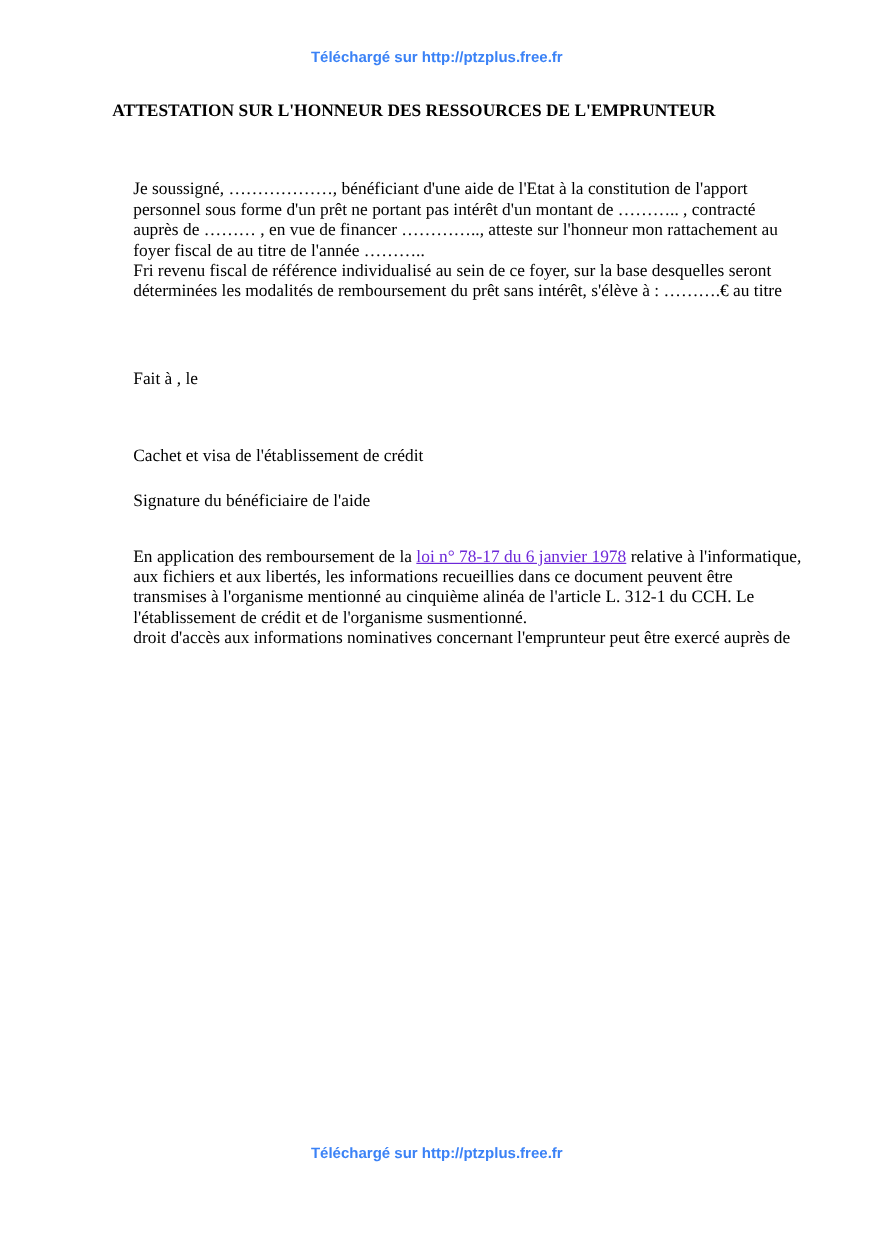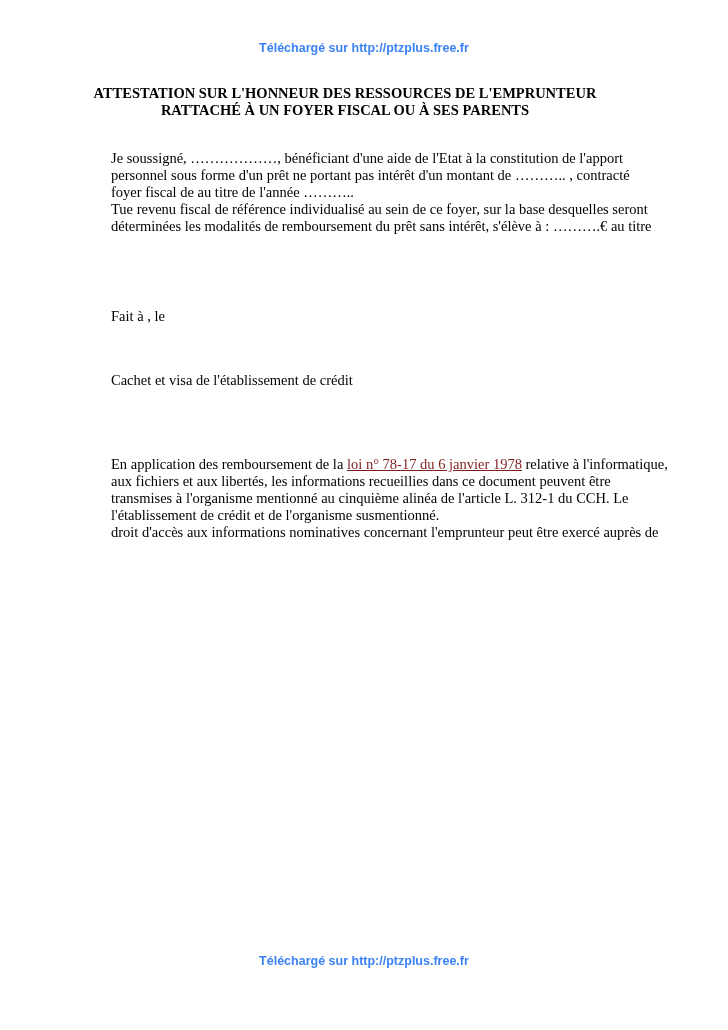--- a/index.html
+++ b/index.html
@@ -49,49 +49,50 @@
     line-height: 17px;
     margin-left: 23px;
   }
   .textblock .line { white-space: pre-wrap; }
   .declaration { top: 150px; }
   .fait-a { top: 308px; }
   .cachet { top: 372px; }
   .signature { top: 410px; }
   .legal { top: 456px; }
   .law-link {
-    color: #7f1d1d;
+    color: #6d28d9;
     text-decoration: underline;
     cursor: pointer;
   }
 </style>
 </head>
 <body>
 
 <div class="page">
 
   <div class="dl-note top">Téléchargé sur http://ptzplus.free.fr</div>
 
   <h1 class="doc-title">
     <span class="tline">ATTESTATION SUR L'HONNEUR DES RESSOURCES DE L'EMPRUNTEUR</span>
-    <span class="tline">RATTACHÉ À UN FOYER FISCAL OU À SES PARENTS</span>
   </h1>
 
   <div class="textblock declaration">
     <div class="line">Je soussigné, ………………, bénéficiant d'une aide de l'Etat à la constitution de l'apport</div>
     <div class="line">personnel sous forme d'un prêt ne portant pas intérêt d'un montant de ……….. , contracté</div>
+    <div class="line">auprès de ……… , en vue de financer ………….., atteste sur l'honneur mon rattachement au</div>
     <div class="line">foyer fiscal de au titre de l'année ………..</div>
-    <div class="line">Tue revenu fiscal de référence individualisé au sein de ce foyer, sur la base desquelles seront</div>
+    <div class="line">Fri revenu fiscal de référence individualisé au sein de ce foyer, sur la base desquelles seront</div>
     <div class="line">déterminées les modalités de remboursement du prêt sans intérêt, s'élève à : ……….€ au titre</div>
   </div>
 
   <div class="textblock fait-a">Fait à , le</div>
 
   <div class="textblock cachet">Cachet et visa de l'établissement de crédit</div>
 
+  <div class="textblock signature">Signature du bénéficiaire de l'aide</div>
 
   <div class="textblock legal">
     <div class="line"><span>En application des remboursement de la </span><a class="law-link">loi n° 78-17 du 6 janvier 1978</a><span> relative à l'informatique,</span></div>
     <div class="line">aux fichiers et aux libertés, les informations recueillies dans ce document peuvent être</div>
     <div class="line">transmises à l'organisme mentionné au cinquième alinéa de l'article L. 312-1 du CCH. Le</div>
     <div class="line">l'établissement de crédit et de l'organisme susmentionné.</div>
     <div class="line">droit d'accès aux informations nominatives concernant l'emprunteur peut être exercé auprès de</div>
   </div>
 
   <div class="dl-note bottom">Téléchargé sur http://ptzplus.free.fr</div>

